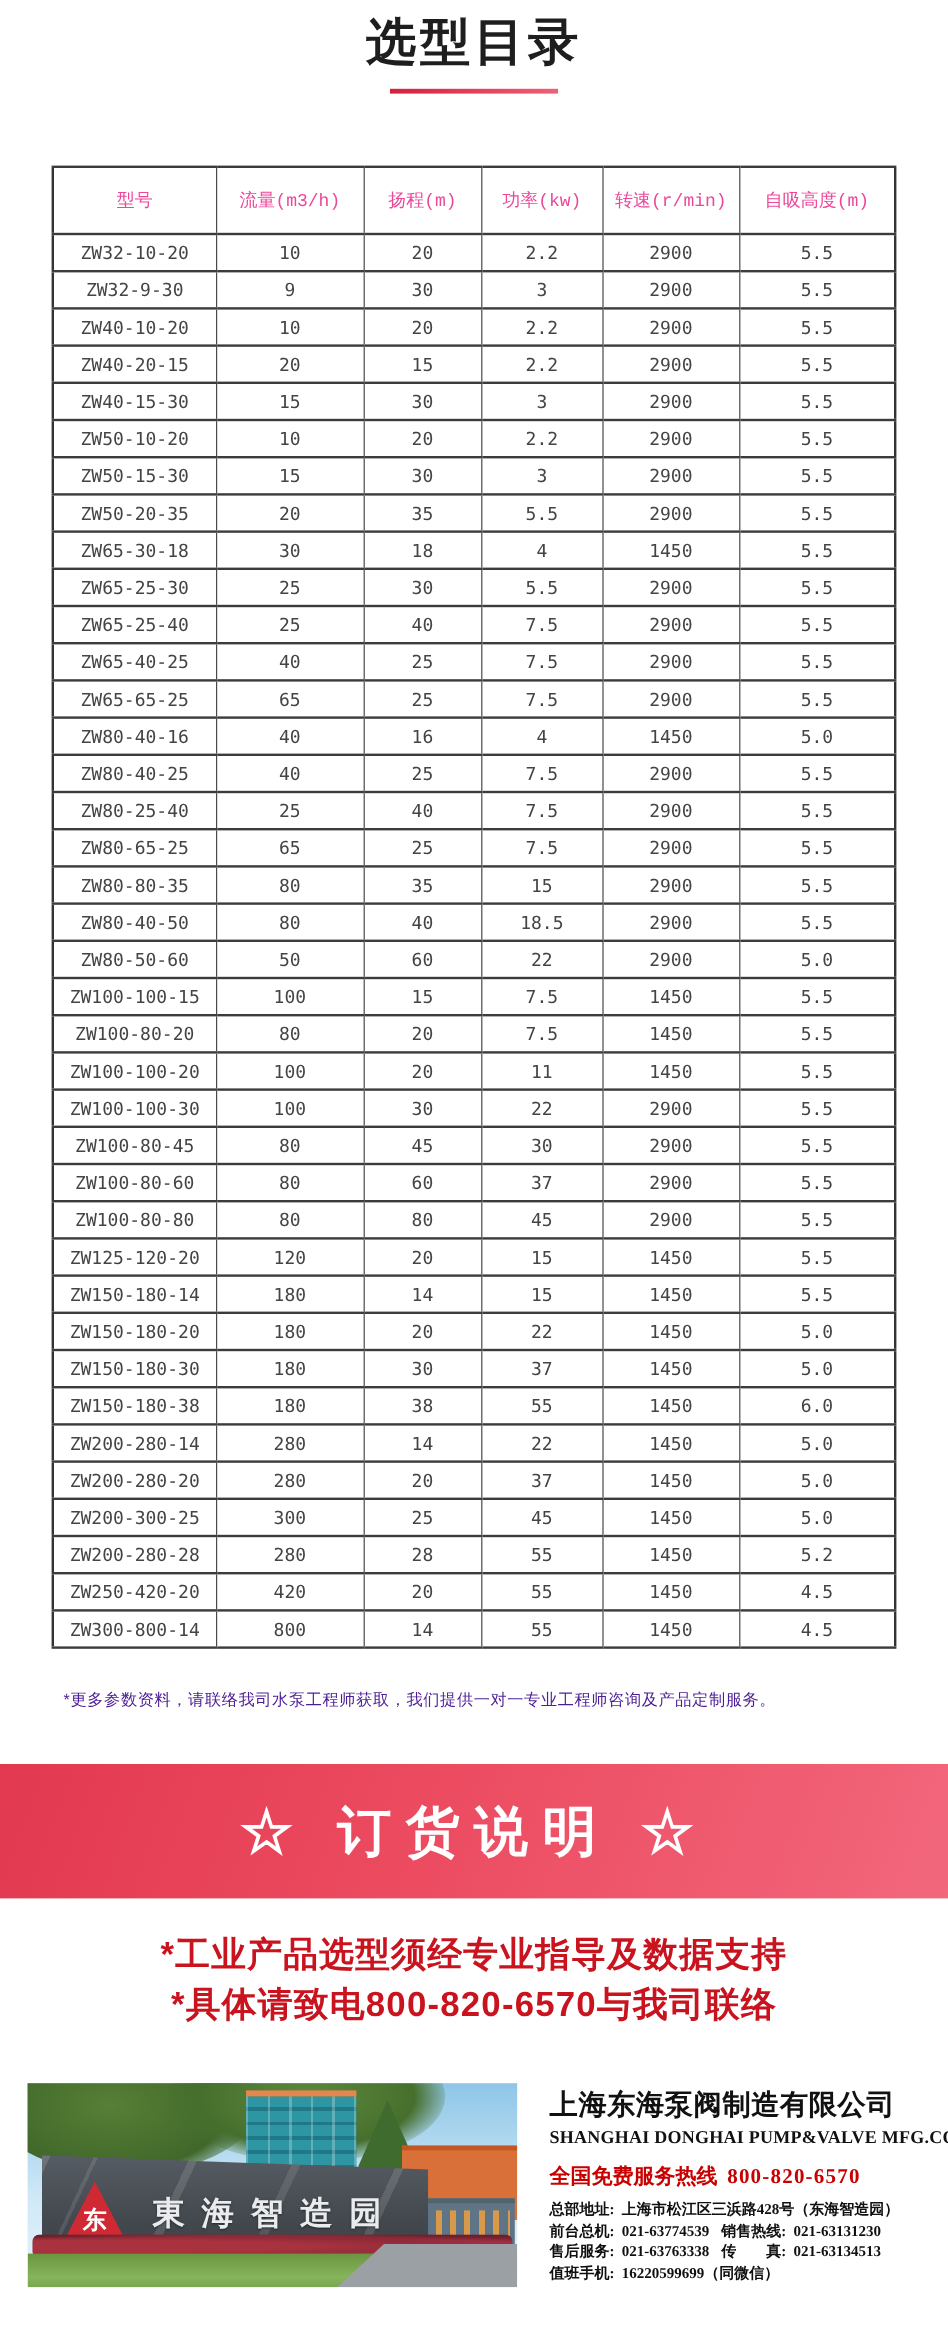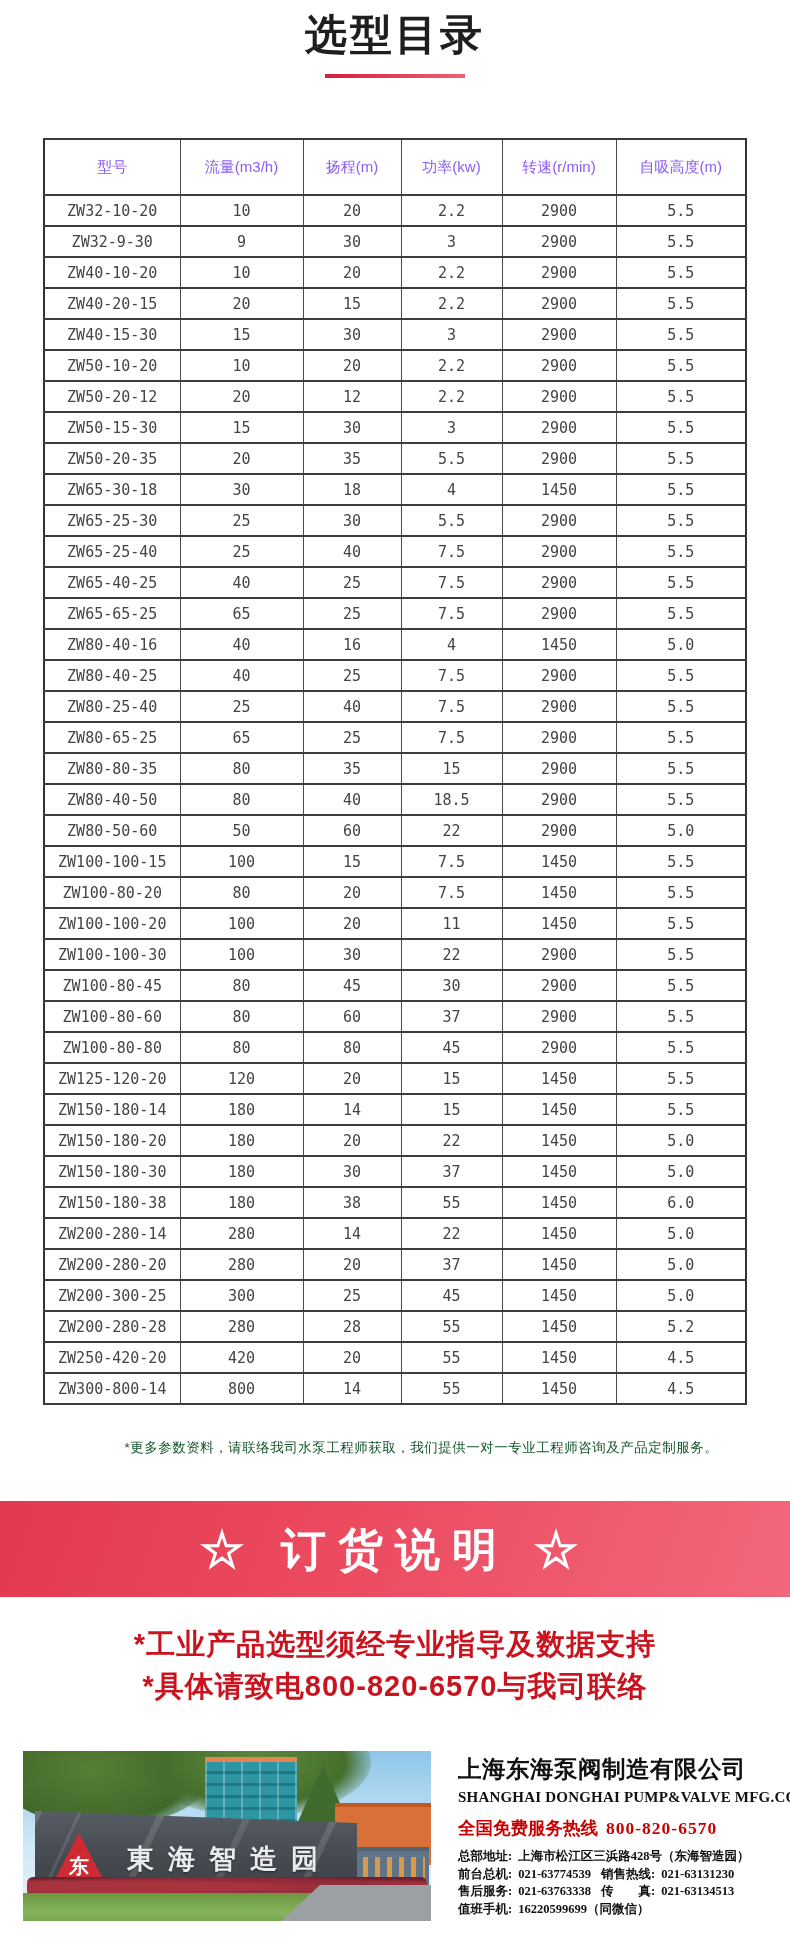--- a/index.html
+++ b/index.html
@@ -12,30 +12,30 @@
   .title-underline{width:140px;height:4px;margin:12px auto 0;
          background:linear-gradient(90deg,var(--underline-start,#d6203c),var(--underline-end,#ef6077));}
 
   
   table.spec{margin:60px 0 0 43px;width:702px;border-collapse:collapse;table-layout:fixed;}
   table.spec th, table.spec td{
     border-top:2px solid #3c3c3c;border-bottom:2px solid #3c3c3c;
     border-left:1.5px solid #4a4a4a;border-right:1.5px solid #4a4a4a;
     text-align:center;vertical-align:middle;}
   table.spec{border:2px solid #333;}
-  table.spec th{height:52px;font-size:15px;font-weight:normal;color:#8b5cf6;
-    font-family:Liberation Sans, sans-serif;}
+  table.spec th{height:52px;font-size:15px;font-weight:normal;color:#ec4899;
+    font-family:Liberation Mono, monospace;}
   table.spec td{height:27px;font-size:15px;color:#444;
     font-family:"DejaVu Sans Mono","Liberation Mono",monospace;}
 
   
-  .footnote{margin:34px 0 0 53px;font-size:13.5px;color:#14532d;letter-spacing:0.5px;text-align:center;}
+  .footnote{margin:34px 0 0 53px;font-size:13.5px;color:#4c1d95;letter-spacing:0.5px;}
 
   
-  .banner{margin-top:44px;height:96px;width:790px;display:flex;align-items:center;justify-content:center;
+  .banner{margin-top:44px;height:112px;width:790px;display:flex;align-items:center;justify-content:center;
     background:linear-gradient(110deg,var(--banner-start,#e23950) 0%,#ec4b60 45%,var(--banner-end,#f2677c) 100%);}
   .banner span{color:#ffffff;font-size:45px;font-weight:bold;letter-spacing:12px;line-height:1;}
 
   
   .slogans{margin-top:26px;text-align:center;}
   .slogans p{margin:0;font-size:29px;line-height:42px;font-weight:bold;
     color:var(--red-text,#c9141f);letter-spacing:1px;}
 
   
   .footer{margin:44px 0 0 23px;display:flex;gap:27px;}
@@ -171,28 +171,20 @@
 
         <tr>
           <td>ZW50-10-20</td>
           <td>10</td>
           <td>20</td>
           <td>2.2</td>
           <td>2900</td>
           <td>5.5</td>
         </tr>
 
-        <tr>
-          <td>ZW50-20-12</td>
-          <td>20</td>
-          <td>12</td>
-          <td>2.2</td>
-          <td>2900</td>
-          <td>5.5</td>
-        </tr>
 
         <tr>
           <td>ZW50-15-30</td>
           <td>15</td>
           <td>30</td>
           <td>3</td>
           <td>2900</td>
           <td>5.5</td>
         </tr>
 

